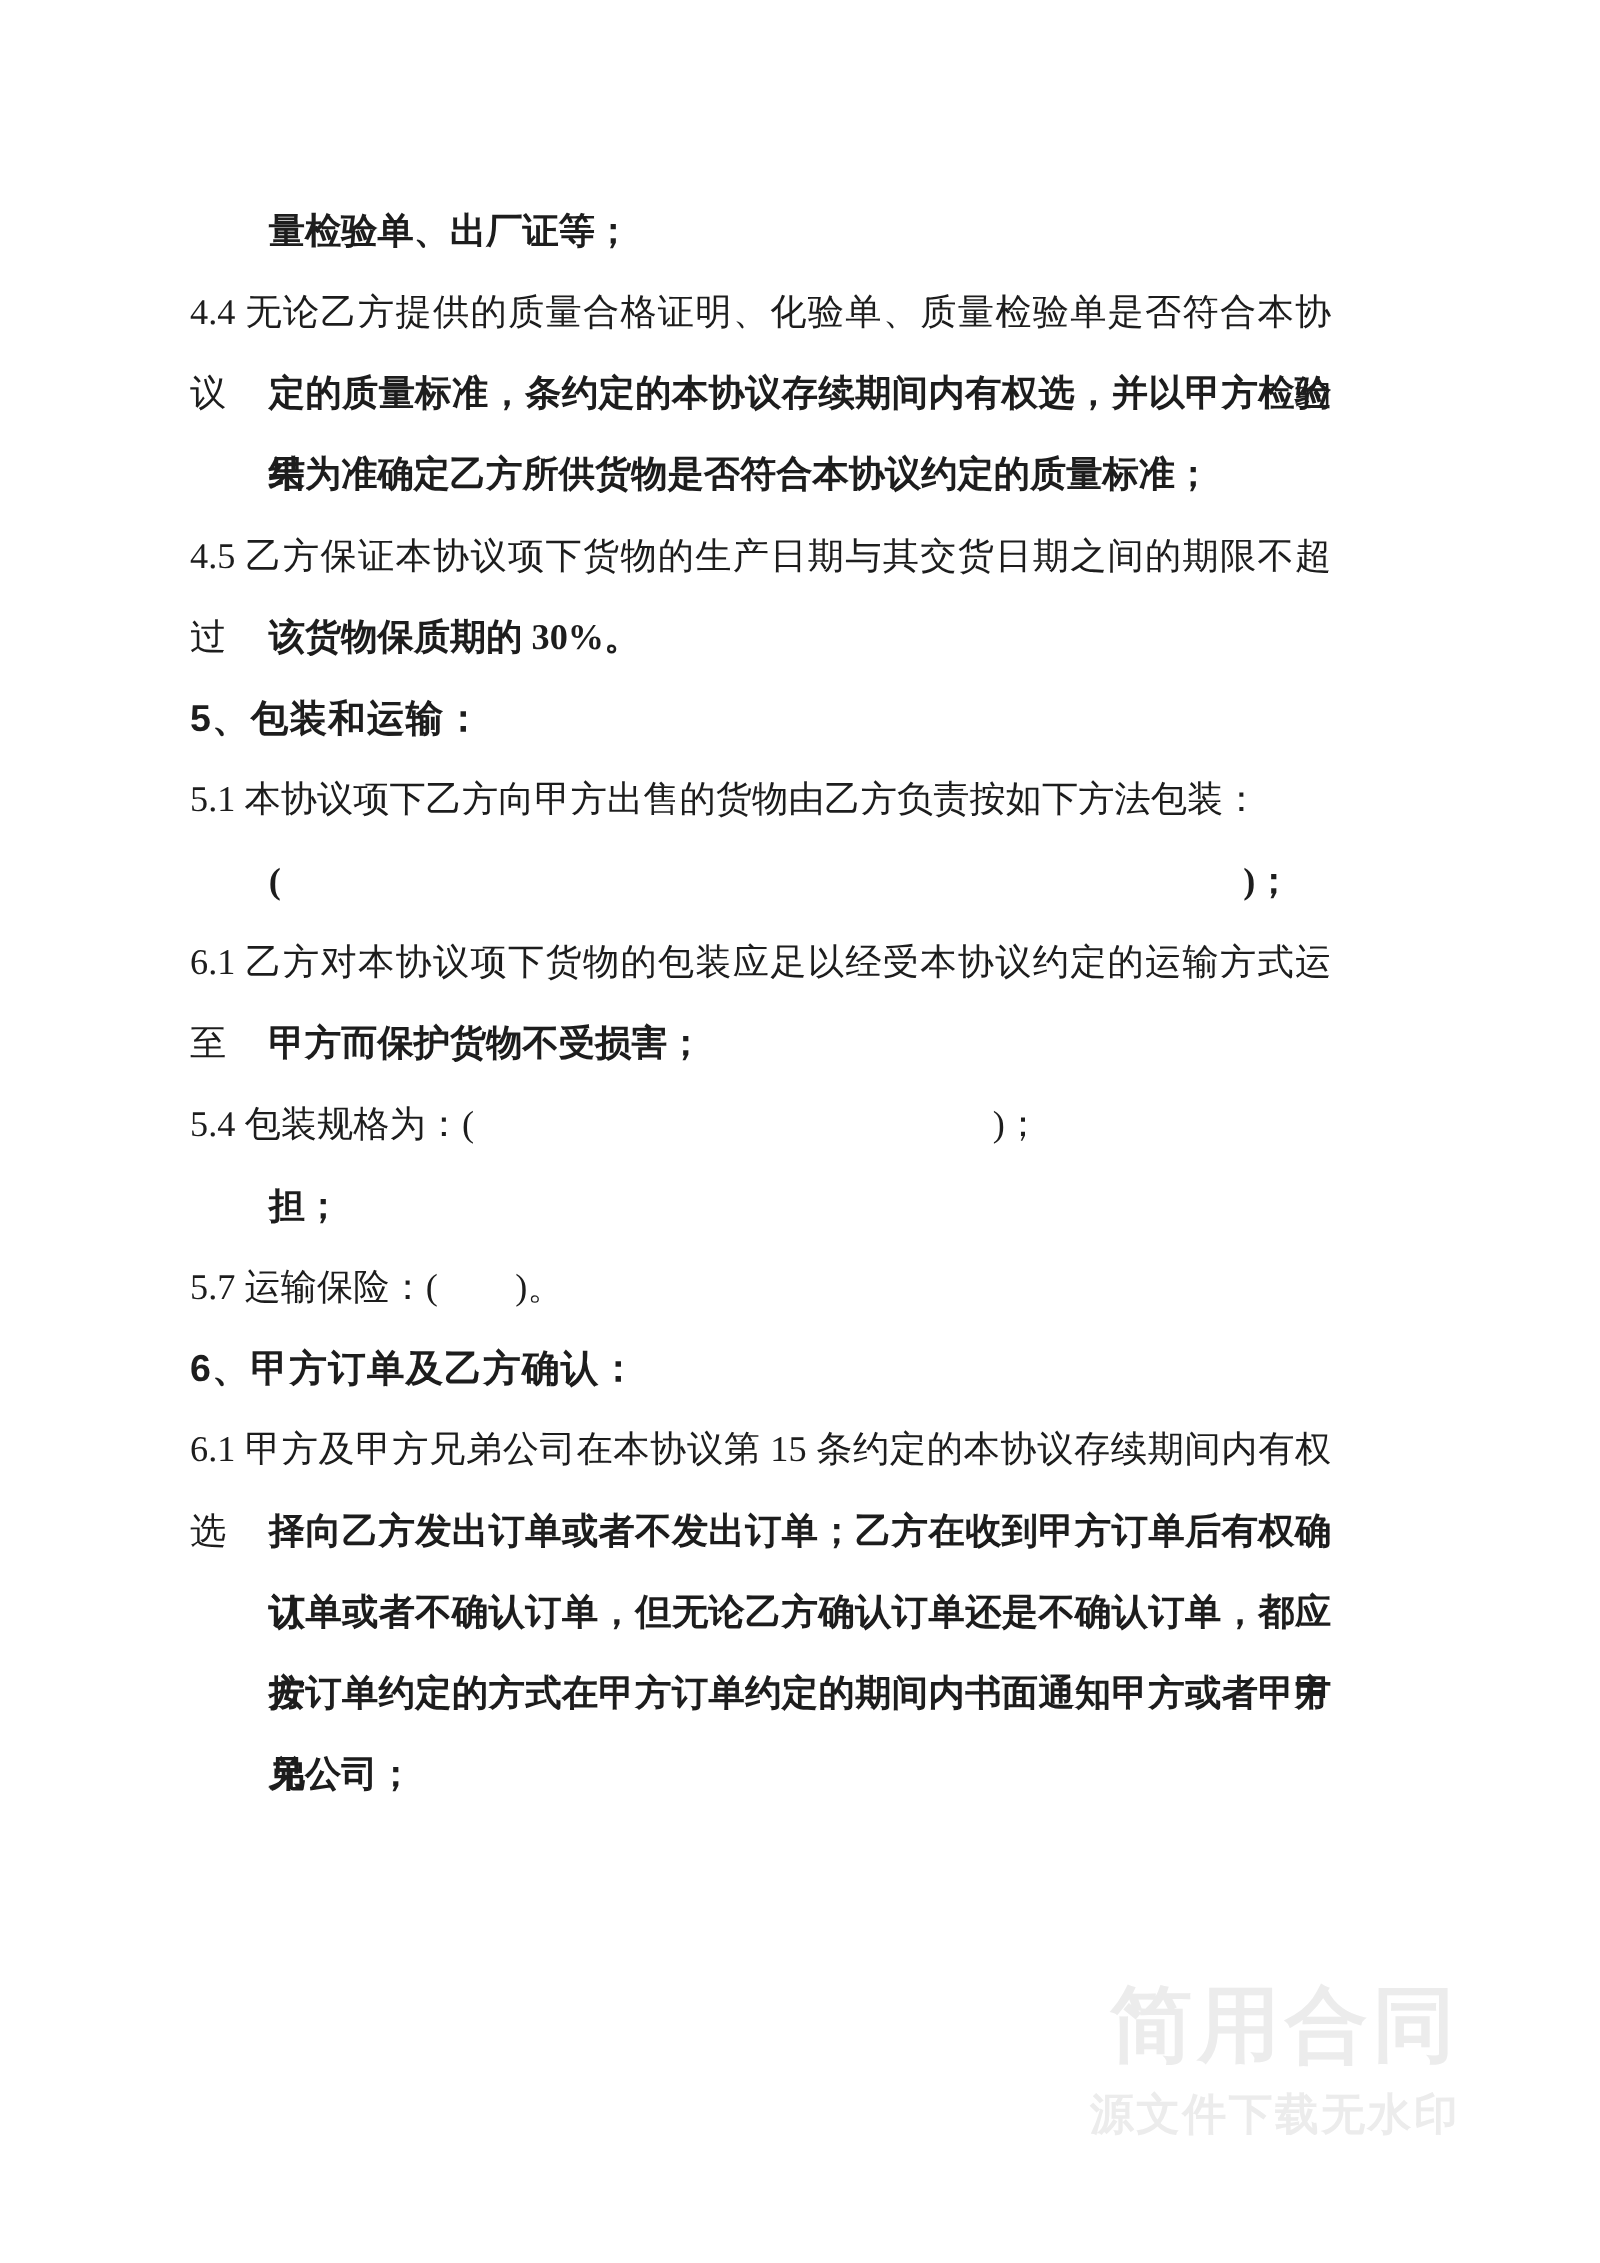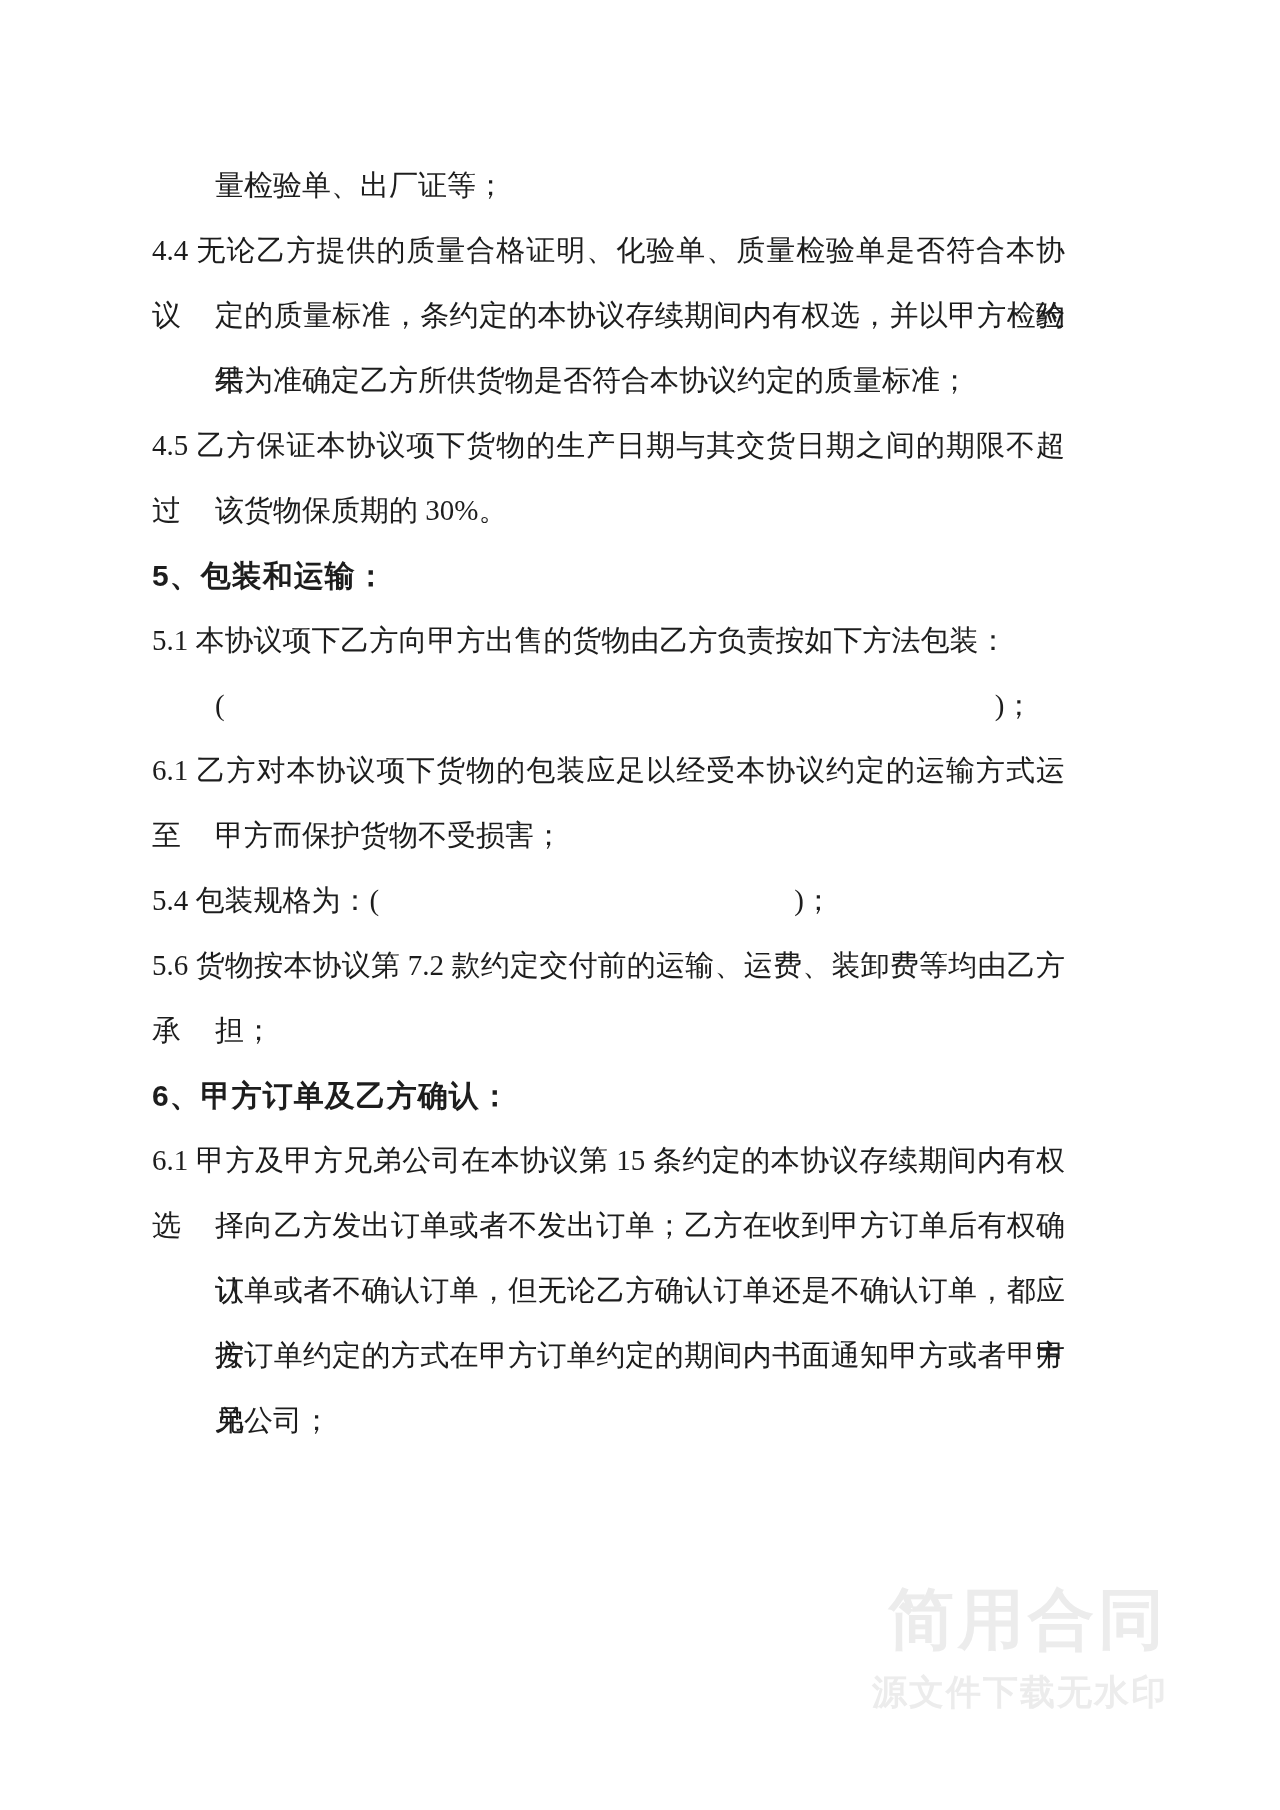--- a/index.html
+++ b/index.html
@@ -39,21 +39,21 @@
     top: 153px;
     width: 913px;
     z-index: 1;
   }
   .line {
     height: 65px;
     line-height: 65px;
     font-size: 29px;
     white-space: normal;
   }
-  .cont { padding-left: 63px; }
+  .cont { padding-left: 63px; font-weight: bold; }
   .just {
     text-align: justify;
     text-align-last: justify;
   }
   .heading {
     font-weight: bold;
     font-family: "Liberation Sans", sans-serif;
     font-size: 30px;
     letter-spacing: 1px;
   }
@@ -77,21 +77,21 @@
   <div class="line cont just">定的质量标准，条约定的本协议存续期间内有权选，并以甲方检验结</div>
   <div class="line cont">果为准确定乙方所供货物是否符合本协议约定的质量标准；</div>
   <div class="line just">4.5 乙方保证本协议项下货物的生产日期与其交货日期之间的期限不超过</div>
   <div class="line cont">该货物保质期的 30%。</div>
   <div class="line heading">5、包装和运输：</div>
   <div class="line">5.1 本协议项下乙方向甲方出售的货物由乙方负责按如下方法包装：</div>
   <div class="line cont"><span>(</span><span class="gap gap-blank"></span><span>)；</span></div>
   <div class="line just">6.1 乙方对本协议项下货物的包装应足以经受本协议约定的运输方式运至</div>
   <div class="line cont">甲方而保护货物不受损害；</div>
   <div class="line"><span>5.4 包装规格为：(</span><span class="gap gap-spec"></span><span>)；</span></div>
-  <div class="line just">5.6 货物按本协议第 7.2 款约定交付前的运输、运费、装卸费等均由乙方承</div>
   <div class="line cont">担；</div>
+  <div class="line"><span>5.7 运输保险：(</span><span class="gap gap-ins"></span><span>)。</span></div>
   <div class="line heading">6、甲方订单及乙方确认：</div>
   <div class="line just">6.1 甲方及甲方兄弟公司在本协议第 15 条约定的本协议存续期间内有权选</div>
   <div class="line cont just">择向乙方发出订单或者不发出订单；乙方在收到甲方订单后有权确认</div>
   <div class="line cont just">订单或者不确认订单，但无论乙方确认订单还是不确认订单，都应按甲</div>
   <div class="line cont just">方订单约定的方式在甲方订单约定的期间内书面通知甲方或者甲方兄</div>
   <div class="line cont">弟公司；</div>
 </div>
 
 </body></html>

